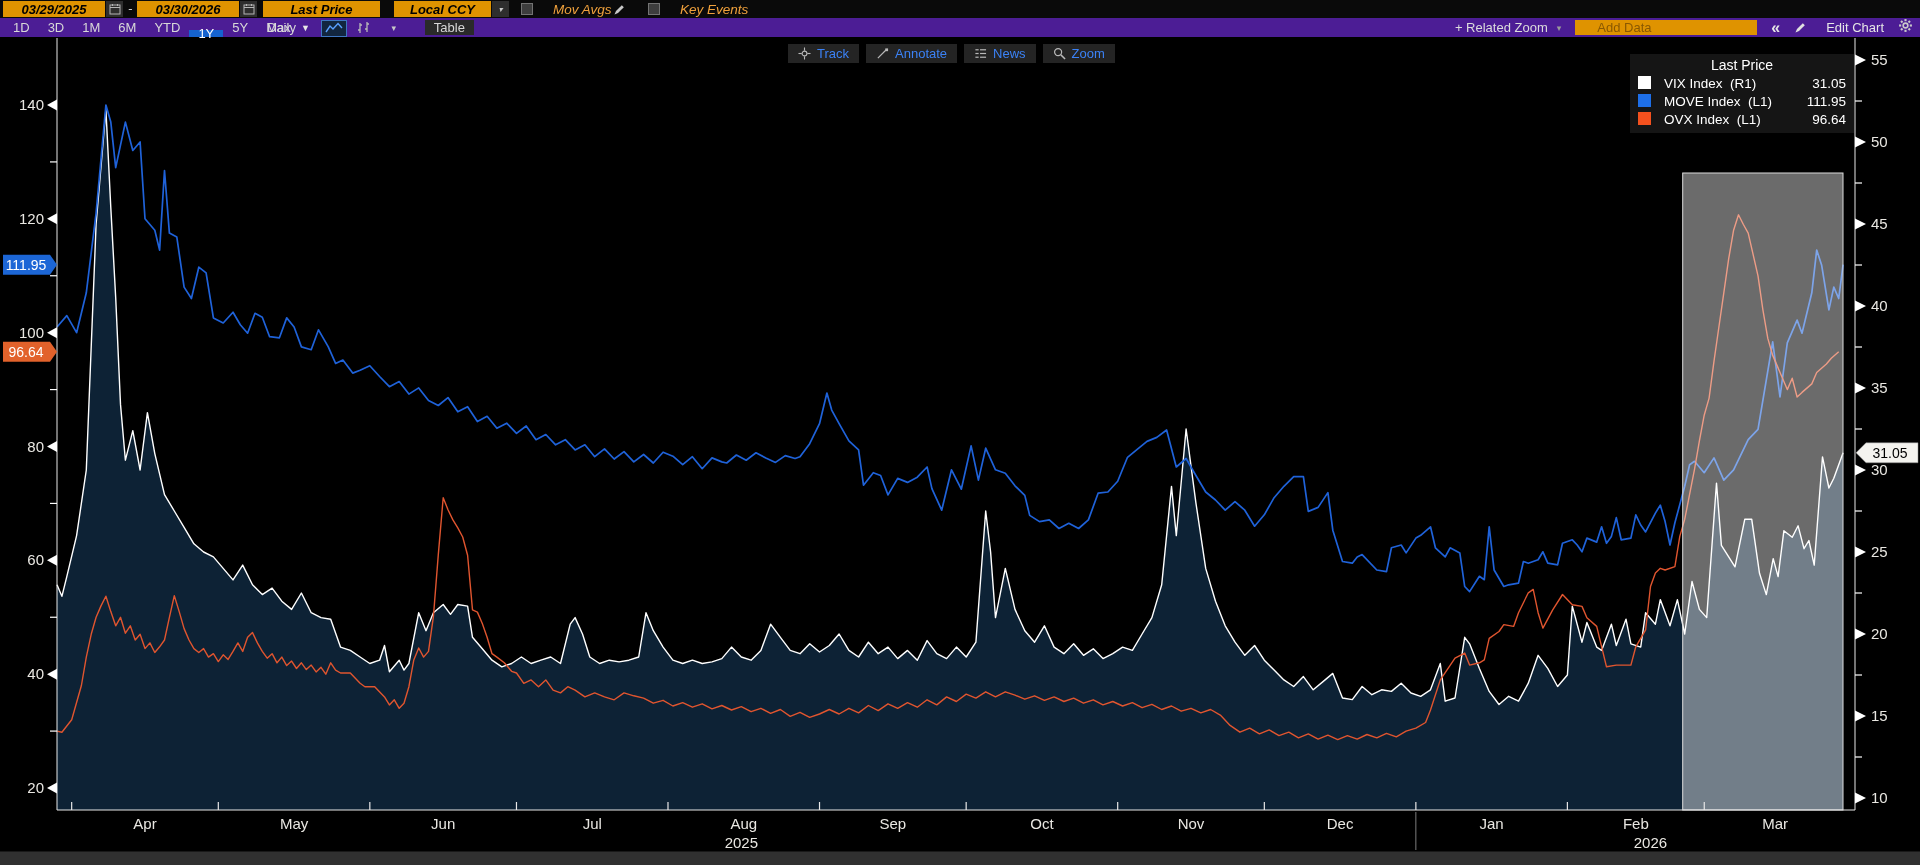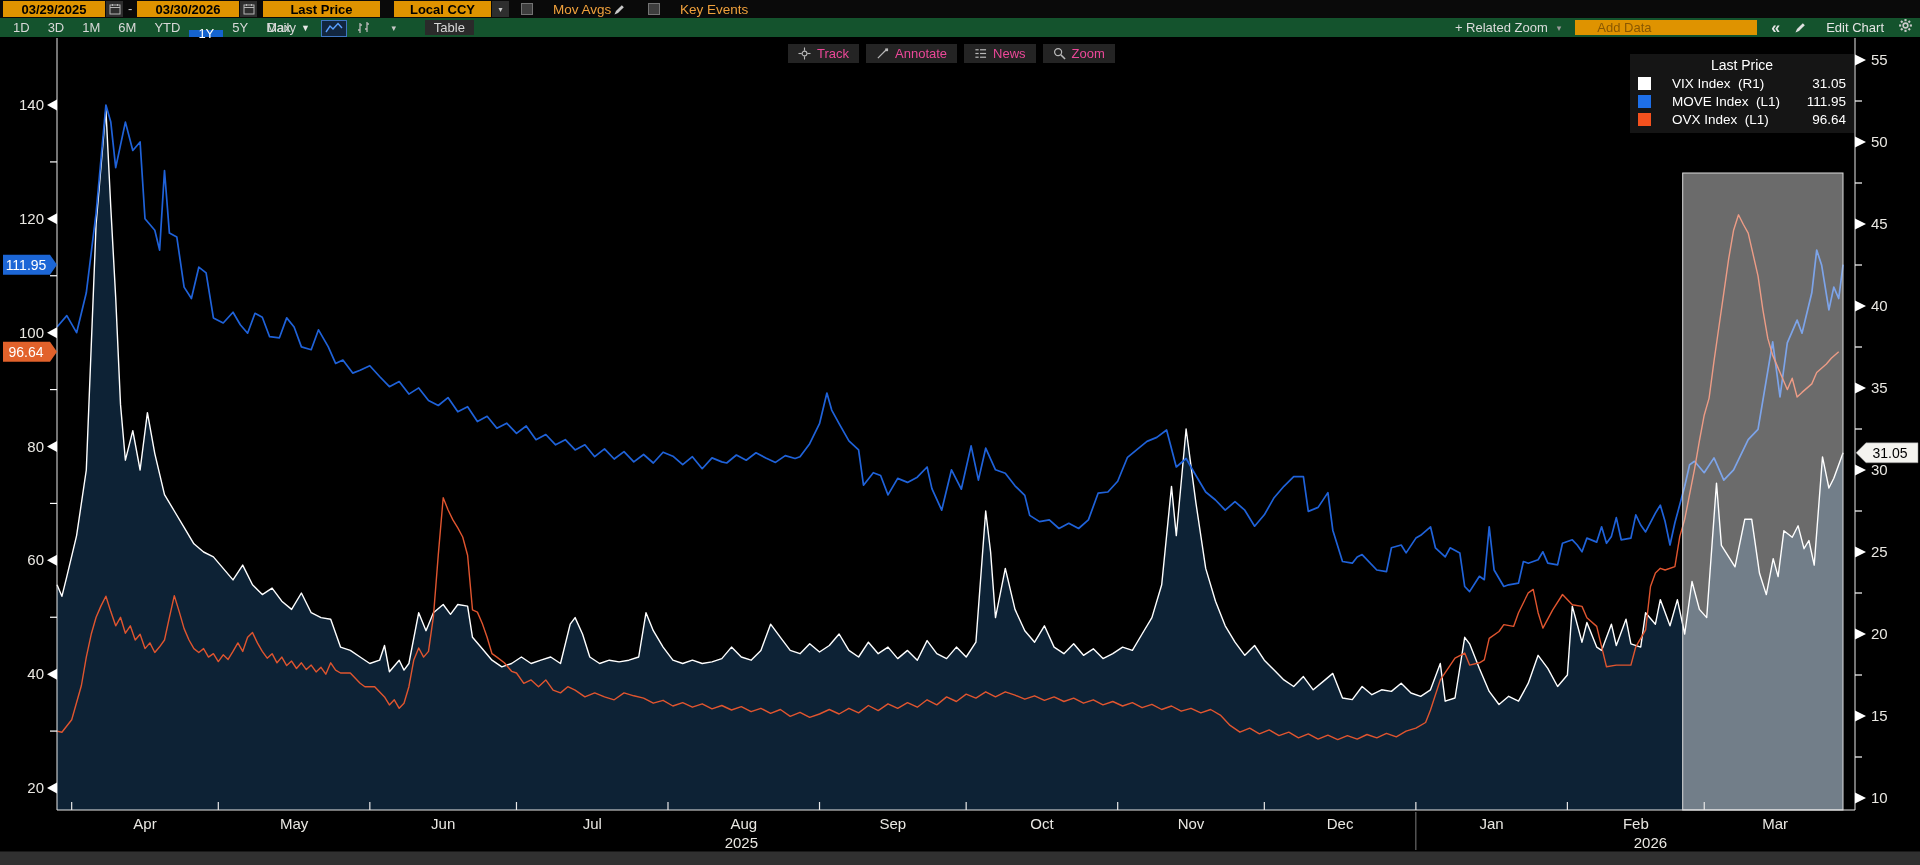--- a/index.html
+++ b/index.html
@@ -2,22 +2,22 @@
 <html><head>
 <meta charset="utf-8">
 <style>
   html,body{margin:0;padding:0;background:#000;}
   body{width:1920px;height:865px;overflow:hidden;position:relative;
        font-family:"Liberation Sans",sans-serif;}
   #app{position:absolute;inset:0;background:#000;}
   svg text{font-family:"Liberation Sans",sans-serif;}
 
   
-  #toolbar1{position:absolute;left:0;top:0;width:1920px;height:24px;background:#0a0a0a;}
-  #toolbar2{position:absolute;left:0;top:18px;width:1920px;height:19px;background:#14532d;}
+  #toolbar1{position:absolute;left:0;top:0;width:1920px;height:24px;background:#0a0a0a;font-style:italic;}
+  #toolbar2{position:absolute;left:0;top:18px;width:1920px;height:19px;background:#4c1d95;}
   .afield{position:absolute;top:1px;height:16px;background:#df9300;color:#000;
           font-size:13px;font-weight:700;display:flex;align-items:center;
           justify-content:center;box-sizing:border-box;}
   .iconbtn{position:absolute;top:1px;width:17px;height:16px;background:#2e2e2e;
            display:flex;align-items:center;justify-content:center;}
   .dash{position:absolute;top:1px;color:#cfcfcf;font-size:13px;}
   .chk{position:absolute;top:3px;width:12px;height:12px;background:#3d3d3d;
        border:1px solid #737373;box-sizing:border-box;}
   .amberlbl{position:absolute;top:1px;color:#f0a13c;font-size:13.5px;height:16px;
             display:flex;align-items:center;margin-left:14px;}
@@ -32,28 +32,28 @@
              align-items:center;gap:14px;}
   #related-data{color:#dcdcdc;font-size:13px;display:flex;align-items:center;gap:4px;}
   #add-data{width:138px;height:15px;background:#df9300;border:none;outline:none;
             font-size:13px;padding:0 22px;color:#6e4a00;font-family:"Liberation Sans",sans-serif;}
   #add-data::placeholder{color:#8a5800;opacity:1;}
   .wbtn{color:#e6e6e6;font-size:13px;display:flex;align-items:center;gap:19px;}
   #collapse-btn{color:#e6e6e6;font-size:16px;font-weight:700;}
 
   
   #chart-buttons{position:absolute;left:788px;top:44px;display:flex;gap:7px;}
-  .cbtn{display:flex;align-items:center;gap:6px;background:#242424;color:#ec4899;
+  .cbtn{display:flex;align-items:center;gap:6px;background:#242424;color:#3b82f6;
         font-size:13px;padding:0 10px;height:19px;box-sizing:border-box;}
 
   
   #legend{position:absolute;left:1630px;top:54px;width:224px;background:rgba(22,22,22,.94);
           padding:3px 8px 6px 8px;box-sizing:border-box;}
   #legend-title{text-align:center;color:#fff;font-size:14px;}
-  .lrow{display:flex;align-items:center;gap:21px;margin-top:3px;font-size:13.5px;color:#fff;}
+  .lrow{display:flex;align-items:flex-start;gap:13px;margin-top:3px;font-size:13.5px;color:#fff;}
   .lswatch{width:13px;height:13px;flex:none;}
   .lval{margin-left:auto;}
 
   #bottom-strip{position:absolute;left:0;top:851px;width:1920px;height:14px;
                 background:#303030;border-top:1px solid #191919;}
 </style>
 </head>
 <body>
 
 <div id="app">

